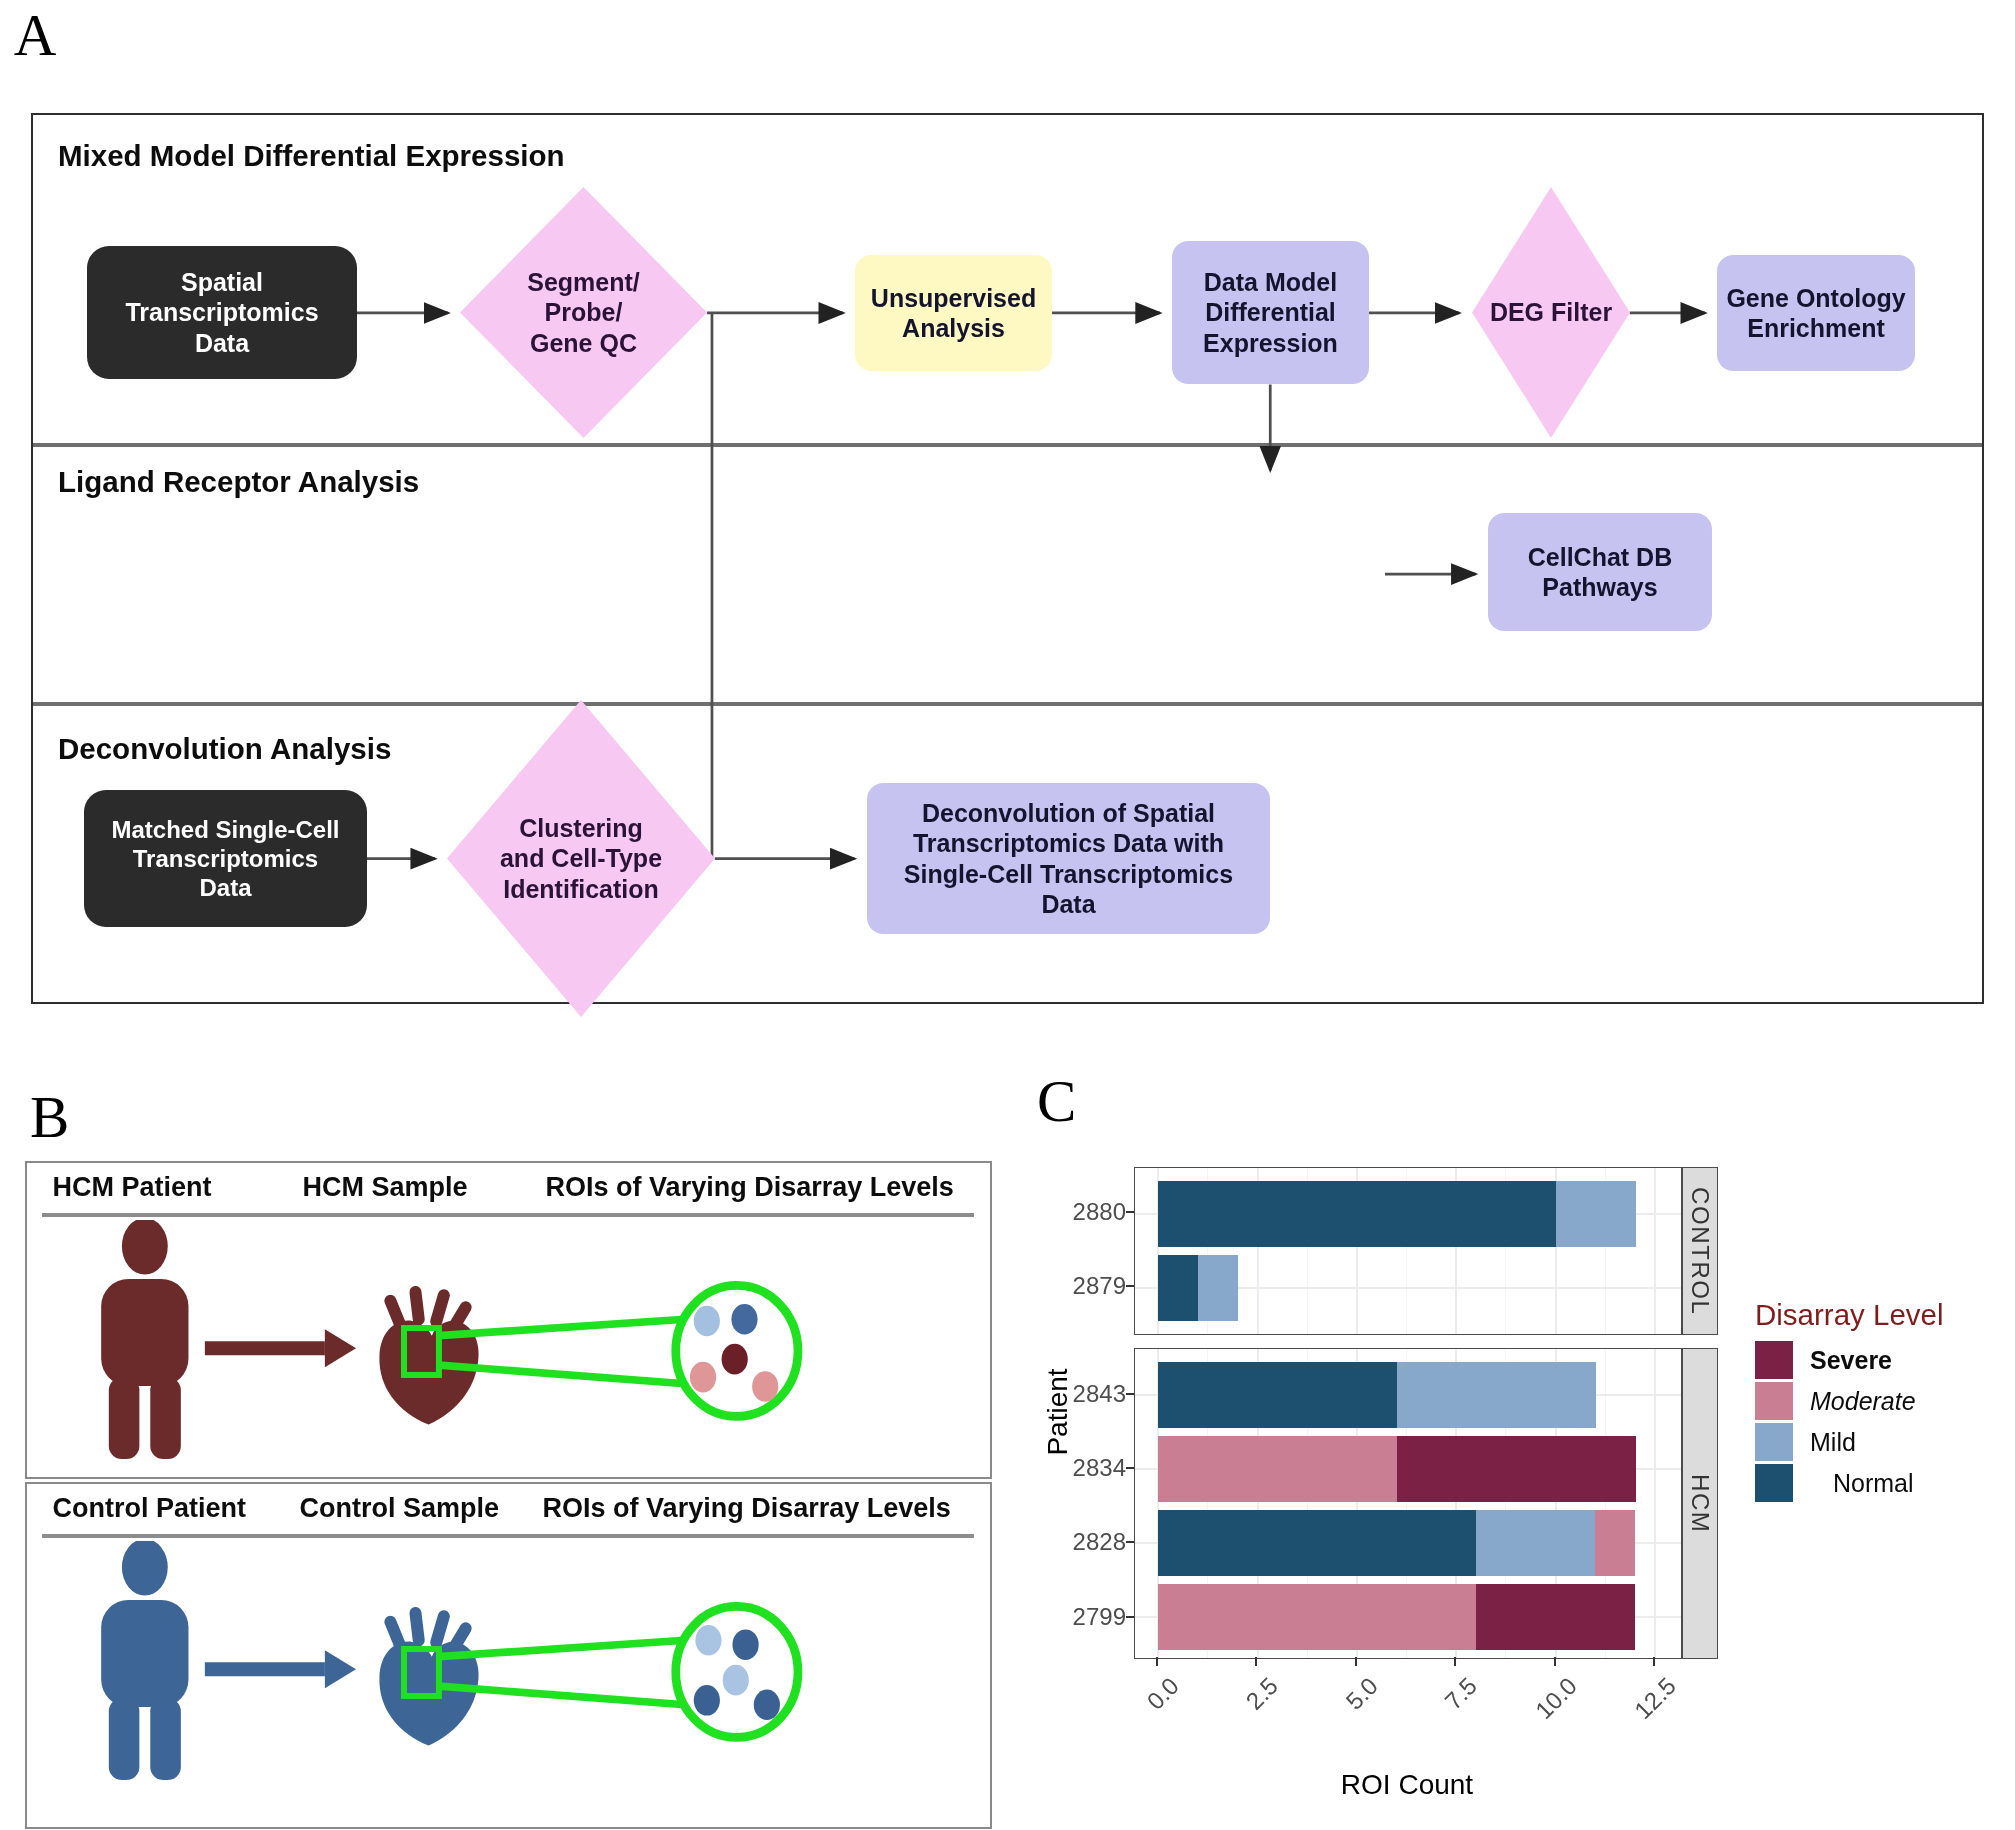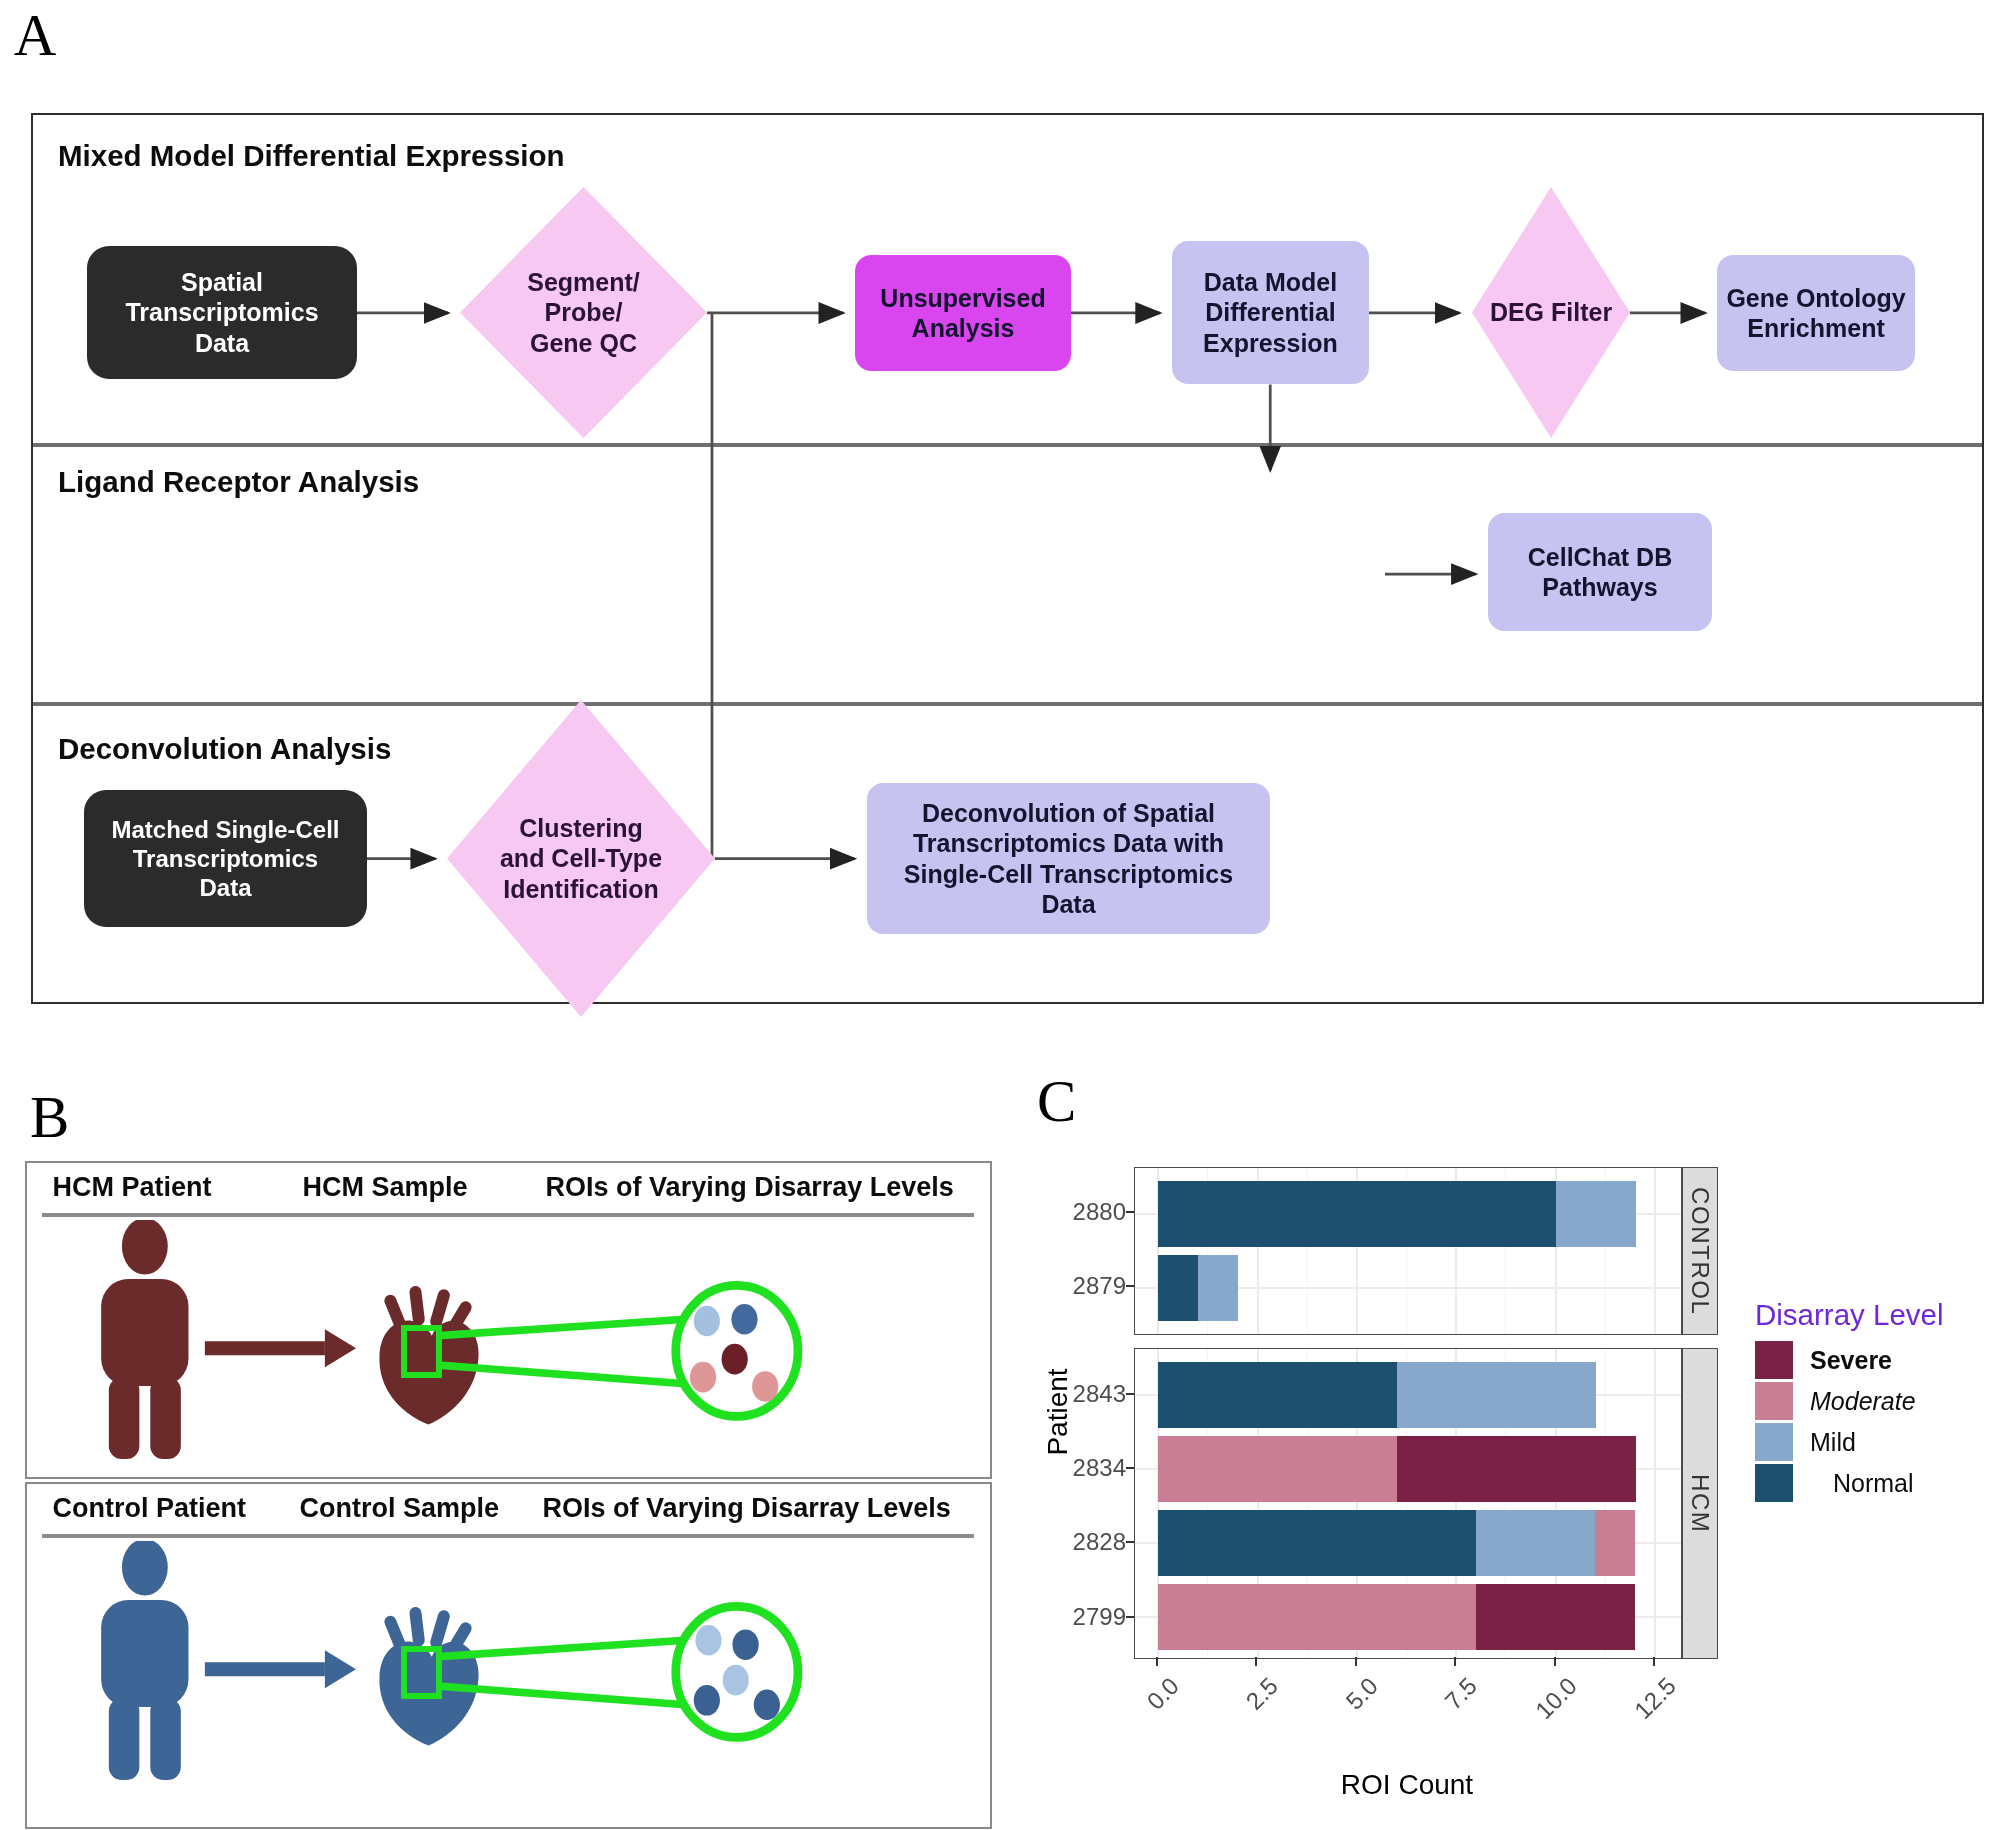--- a/index.html
+++ b/index.html
@@ -29,21 +29,21 @@
   .glh{position:absolute;left:0;right:0;}
   .bar-seg{position:absolute;}
   .ytick-label{position:absolute;font-size:24px;color:#4d4d4d;text-align:right;transform:translateY(-50%);width:93px;left:0;}
   .ytick{position:absolute;width:7.6px;height:2.2px;background:#333;}
   .xtick{position:absolute;width:2.2px;height:8.7px;background:#333;}
   .xtick-label{position:absolute;font-size:24px;color:#4d4d4d;text-align:right;width:120px;
                transform:rotate(-45deg);transform-origin:top right;}
   .axis-title-x{position:absolute;font-size:28px;color:#000;text-align:center;}
   .axis-title-y{position:absolute;font-size:28px;color:#000;transform:translate(-50%,-50%) rotate(-90deg);white-space:nowrap;}
   .legend{position:absolute;}
-  .legend-title{position:absolute;font-size:29.5px;color:#6d28d9;white-space:nowrap;}
+  .legend-title{position:absolute;font-size:29.5px;color:#7f1d1d;white-space:nowrap;}
   .legend-key{position:absolute;width:38px;height:38px;}
   .legend-label{position:absolute;font-size:25px;color:#0d0d0d;height:38px;display:flex;align-items:center;white-space:nowrap;}
 </style>
 </head>
 <body>
 
 <div class="canvas">
 
   <div class="panel-letter" style="left:13.7px;top:5.5px;">A</div>
 
@@ -74,21 +74,21 @@
         <line x1="1248" y1="1361" x2="1504" y2="1361" marker-end="url(#ah)"></line>
       </g>
     </svg>
 
     <div class="node nd-dark" style="left: 54px; top: 131px; width: 270px; height: 133px; background: rgb(43, 43, 43);">Spatial
 Transcriptomics
 Data</div>
     <div class="node nd-diamond" style="left: 427px; top: 72px; width: 247px; height: 251px; background: rgb(247, 201, 242);">Segment/
 Probe/
 Gene QC</div>
-    <div class="node nd-lav" style="left: 822px; top: 140px; width: 216px; height: 116px; background: #d946ef;">Unsupervised
+    <div class="node nd-lav" style="left: 822px; top: 140px; width: 197px; height: 116px; background: #fef9c3;">Unsupervised
 Analysis</div>
     <div class="node nd-lav" style="left: 1139px; top: 126px; width: 197px; height: 143px; background: rgb(198, 195, 241);">Data Model
 Differential
 Expression</div>
     <div class="node nd-diamond" style="left: 1439px; top: 72px; width: 158px; height: 251px; background: rgb(247, 201, 242);">DEG Filter</div>
     <div class="node nd-lav" style="left: 1684px; top: 140px; width: 198px; height: 116px; background: rgb(198, 195, 241);">Gene Ontology
 Enrichment</div>
     <div class="node nd-lav" style="left: 1455px; top: 398px; width: 224px; height: 118px; background: rgb(198, 195, 241);">CellChat DB
 Pathways</div>
     <div class="node nd-dark" style="left: 51px; top: 675px; width: 283px; height: 137px; font-size: 24px; background: rgb(43, 43, 43);">Matched Single-Cell

